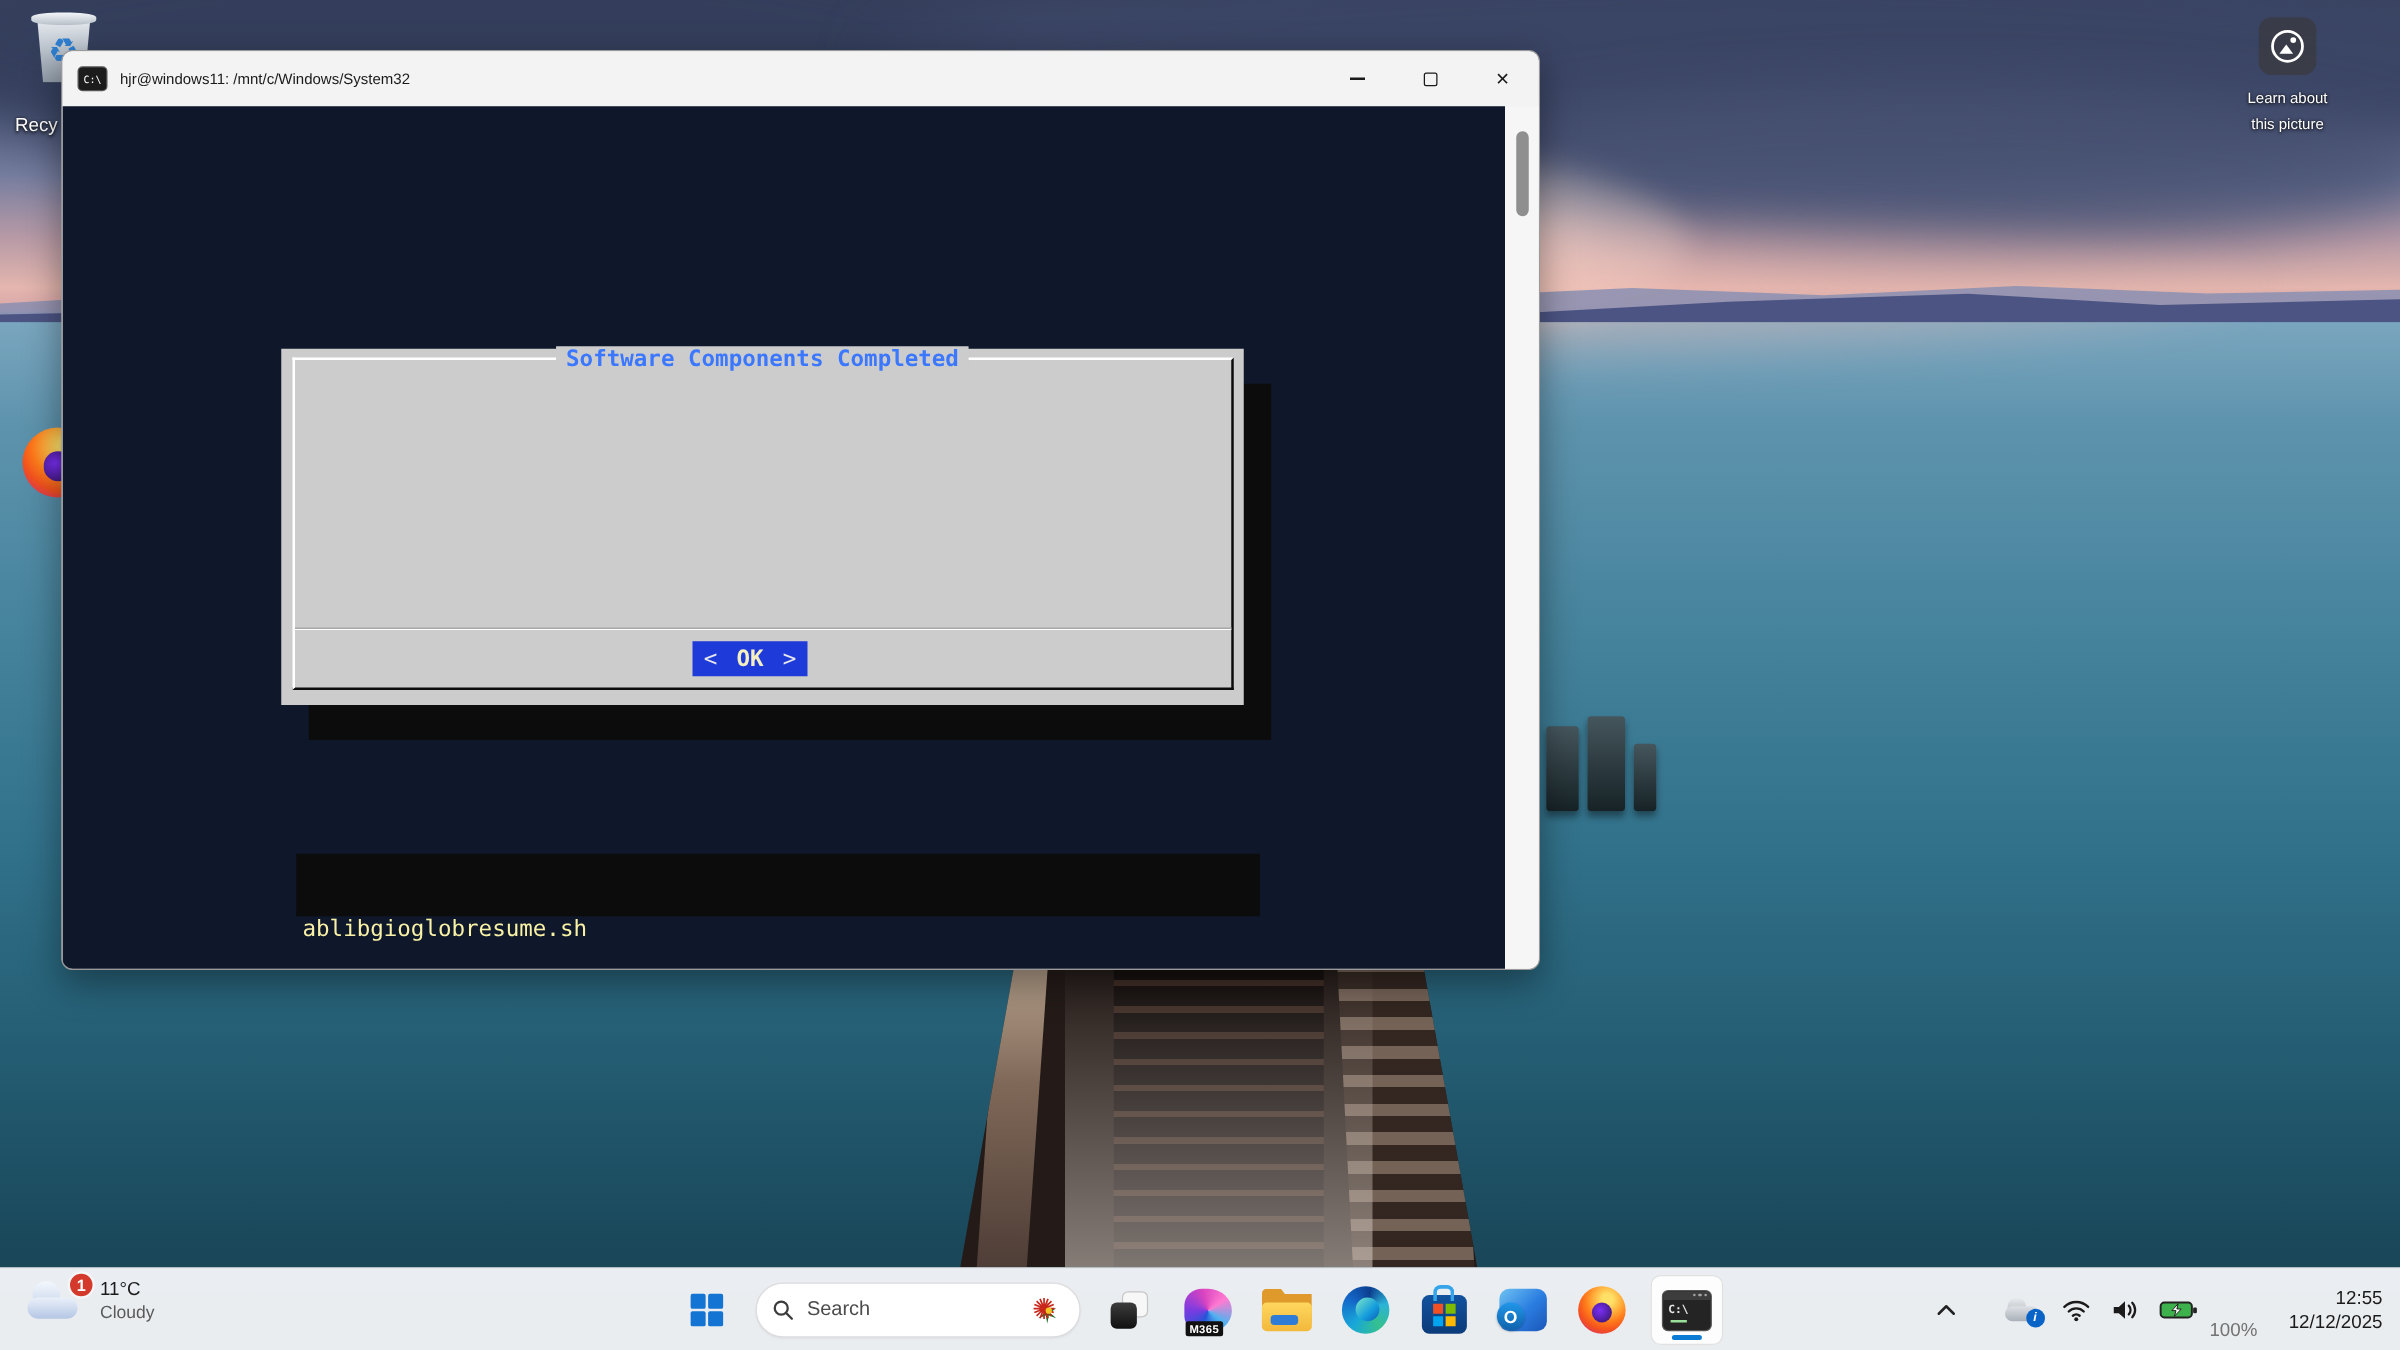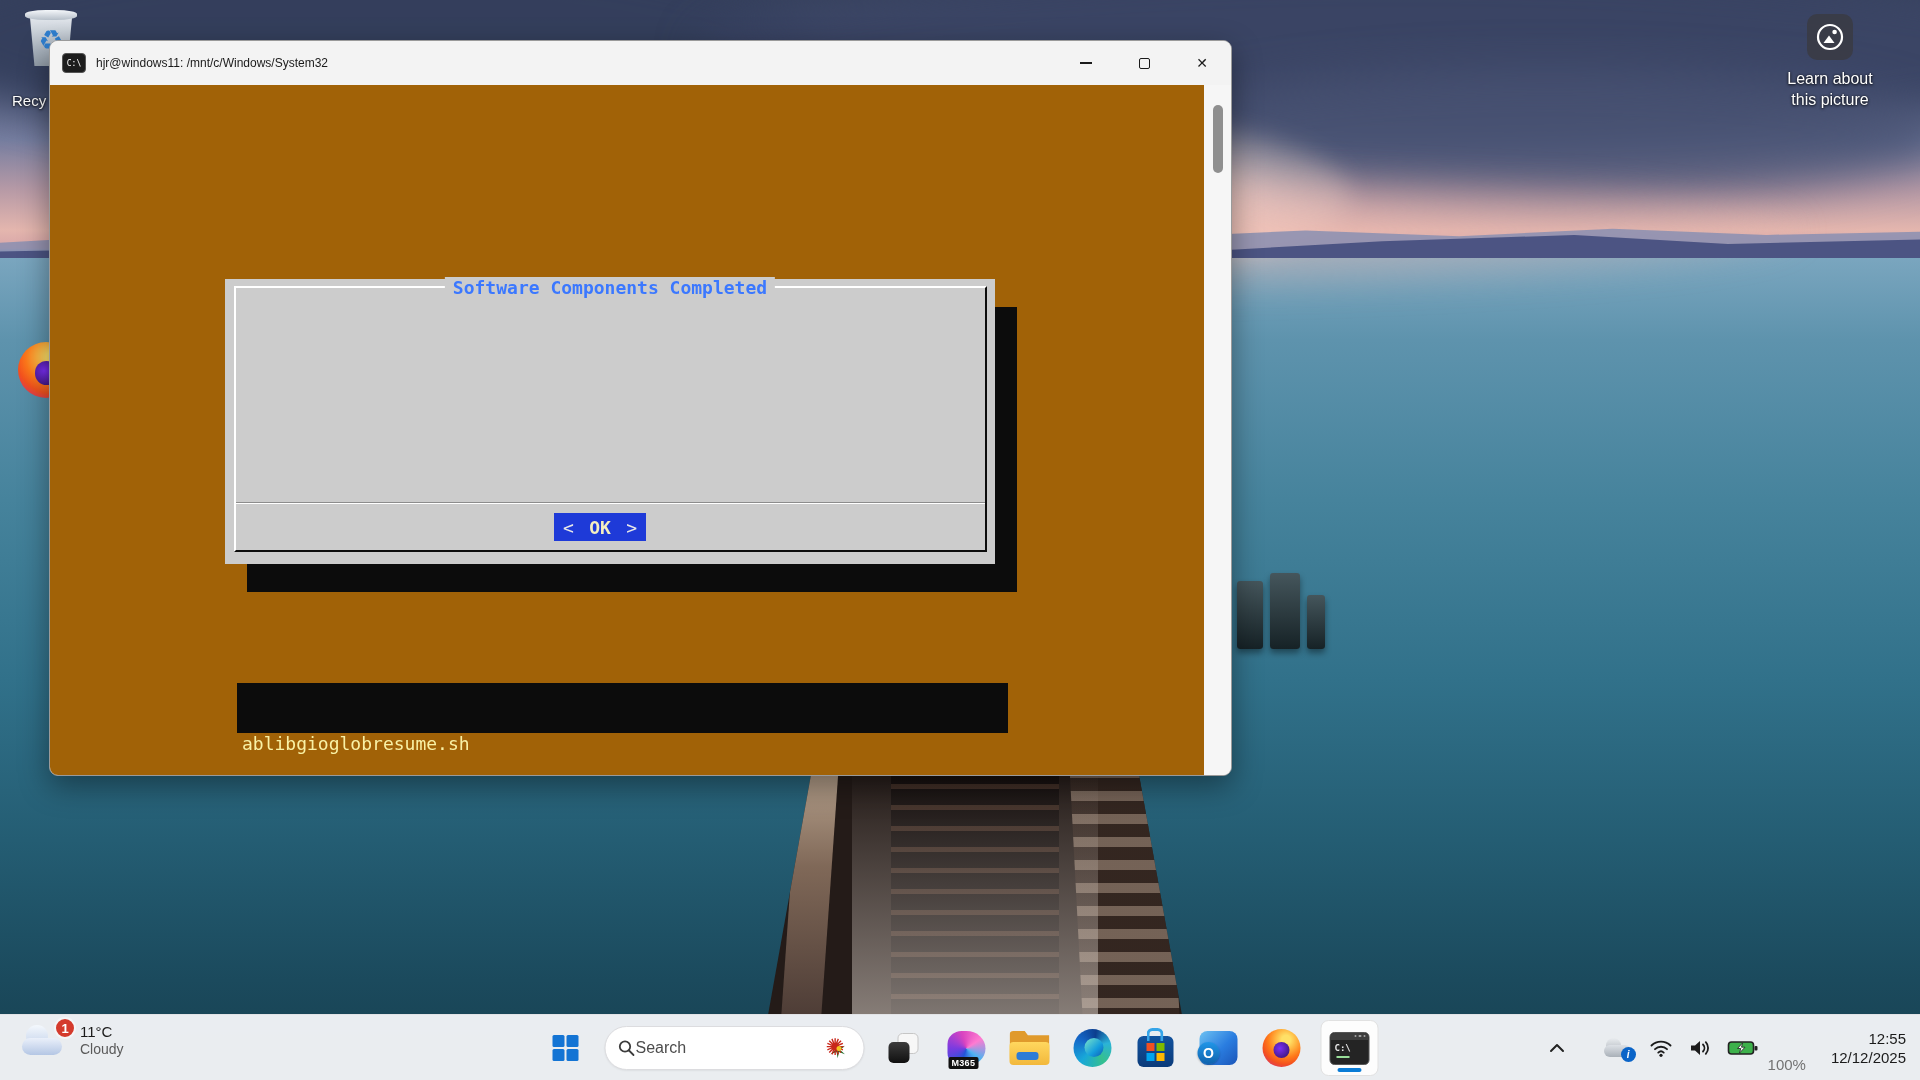--- a/index.html
+++ b/index.html
@@ -52,39 +52,39 @@
   .recycle .dt-label { position:absolute; left:-4px; top:86px; white-space:nowrap; }
   .ffx-desk { position:absolute; left:18px; top:342px; width:64px; text-align:center; }
   .ffx-desk .dt-label { position:absolute; left:10px; top:70px; white-space:nowrap;margin-left:28px; }
   .ffx { position:relative; width:56px; height:56px; border-radius:50%;
     background:radial-gradient(circle at 62% 28%, #ffe066 0 12%, #ffb23e 30%, #ff7a1a 50%, #f4511e 68%, #d6336c 88%, #b5179e 100%); }
   .ffx::after { content:''; position:absolute; left:30%; top:34%; width:42%; height:42%; border-radius:50%;
     background:radial-gradient(circle at 40% 40%, #7b2ff7, #30125e); }
   .learn { position:absolute; right:30px; top:14px; width:120px; text-align:center; }
   .learn-tile { width:46px; height:46px; margin:0 auto 8px auto; border-radius:10px;
     background:rgba(58,58,64,.78); display:flex; align-items:center; justify-content:center; }
-  .learn .dt-label { font-size:16px; line-height:21px; }
+  .learn .dt-label { font-size:12px; line-height:21px; }
 
   
   .win { position:absolute; left:49px; top:40px; width:1183px; height:736px;
     border-radius:9px; overflow:hidden; border:1px solid #9a9a9a;
     box-shadow:0 10px 30px rgba(0,0,0,.4); background:#f3f3f3; }
   .titlebar { position:absolute; left:0; top:0; right:0; height:44px; background:#f3f3f3;
     display:flex; align-items:center; }
   .cmd-ico { width:24px; height:20px; background:#1c1c1c; border-radius:4px; margin-left:12px;
     color:#fff; font-family:"DejaVu Sans Mono",monospace; font-size:8px; line-height:20px;
     text-align:center; letter-spacing:0; border:1px solid #555; }
   .win-title { margin-left:10px; font-size:12px; color:#1a1a1a; }
   .win-btns { margin-left:auto; display:flex; height:44px; }
   .win-btn { width:58px; height:44px; display:flex; align-items:center; justify-content:center; cursor:default; }
   .glyph-min { width:12px; height:2px; background:#1a1a1a; }
   .glyph-max { width:11px; height:11px; border:1.6px solid #1a1a1a; border-radius:2px; }
   .glyph-close { font-size:14px; color:#1a1a1a; line-height:1; }
 
-  .term { position:absolute; left:0; top:44px; width:1154px; height:692px; background:#a16207;
+  .term { position:absolute; left:0; top:44px; width:1154px; height:692px; background:#0f172a;
     font-family:"DejaVu Sans Mono", monospace; }
   .scrollstrip { position:absolute; left:1154px; top:44px; width:28px; height:692px; background:#f6f6f6; }
   .scrollthumb { position:absolute; left:9px; top:20px; width:10px; height:68px; background:#8f8f8f; border-radius:5px; }
 
   
   .dlg-shadow { position:absolute; left:197px; top:222px; width:770px; height:285px; background:#0C0C0C; }
   .dlg { position:absolute; left:175px; top:194px; width:770px; height:285px; background:#CCCCCC;
     font-size:18px; color:#0c0c0c; }
   .dlg-box { position:absolute; left:9px; top:7px; right:8px; bottom:12px;
     border-top:2px solid #ffffff; border-left:2px solid #ffffff;
@@ -118,21 +118,21 @@
   .wcond { font-size:14px; color:#5a5a5a; margin-top:1px; }
 
   .tb-center { position:absolute; left:50%; top:0; height:66px; transform:translateX(-50%);
     display:flex; align-items:center; gap:15px; }
   .tb-btn { width:48px; height:54px; display:flex; align-items:center; justify-content:center;
     border-radius:6px; cursor:default; position:relative; }
   .start-grid { display:grid; grid-template-columns:12px 12px; grid-template-rows:12px 12px; gap:2px; }
   .start-grid span { background:#1374d4; border-radius:1.5px; }
 
   .searchbox { width:260px; height:44px; background:#ffffff; border:1px solid #dcdcdf; border-radius:22px;
-    display:flex; align-items:center; padding:0 12px; box-shadow:0 1px 2px rgba(0,0,0,.06); cursor:text; }
+    display:flex; align-items:center; padding:0 12px; gap:10px; box-shadow:0 1px 2px rgba(0,0,0,.06); cursor:text; }
   .search-label { font-size:16px; color:#4c4c4c; flex:1; }
 
   .tv { position:relative; width:30px; height:30px; }
   .tv-back { position:absolute; right:0; top:0; width:21px; height:21px; background:#f7f7f7;
     border:1px solid #c6c6c6; border-radius:5px; }
   .tv-front { position:absolute; left:0; bottom:0; width:21px; height:21px;
     background:linear-gradient(#3c3c3c,#101010); border-radius:5px; }
 
   .m365 { position:relative; width:38px; height:35px; border-radius:42% 56% 56% 42%;
     background:conic-gradient(from 200deg,#2355d8,#7b3be0,#d944c0,#ff7bd1,#4fb2f0,#2355d8); }

